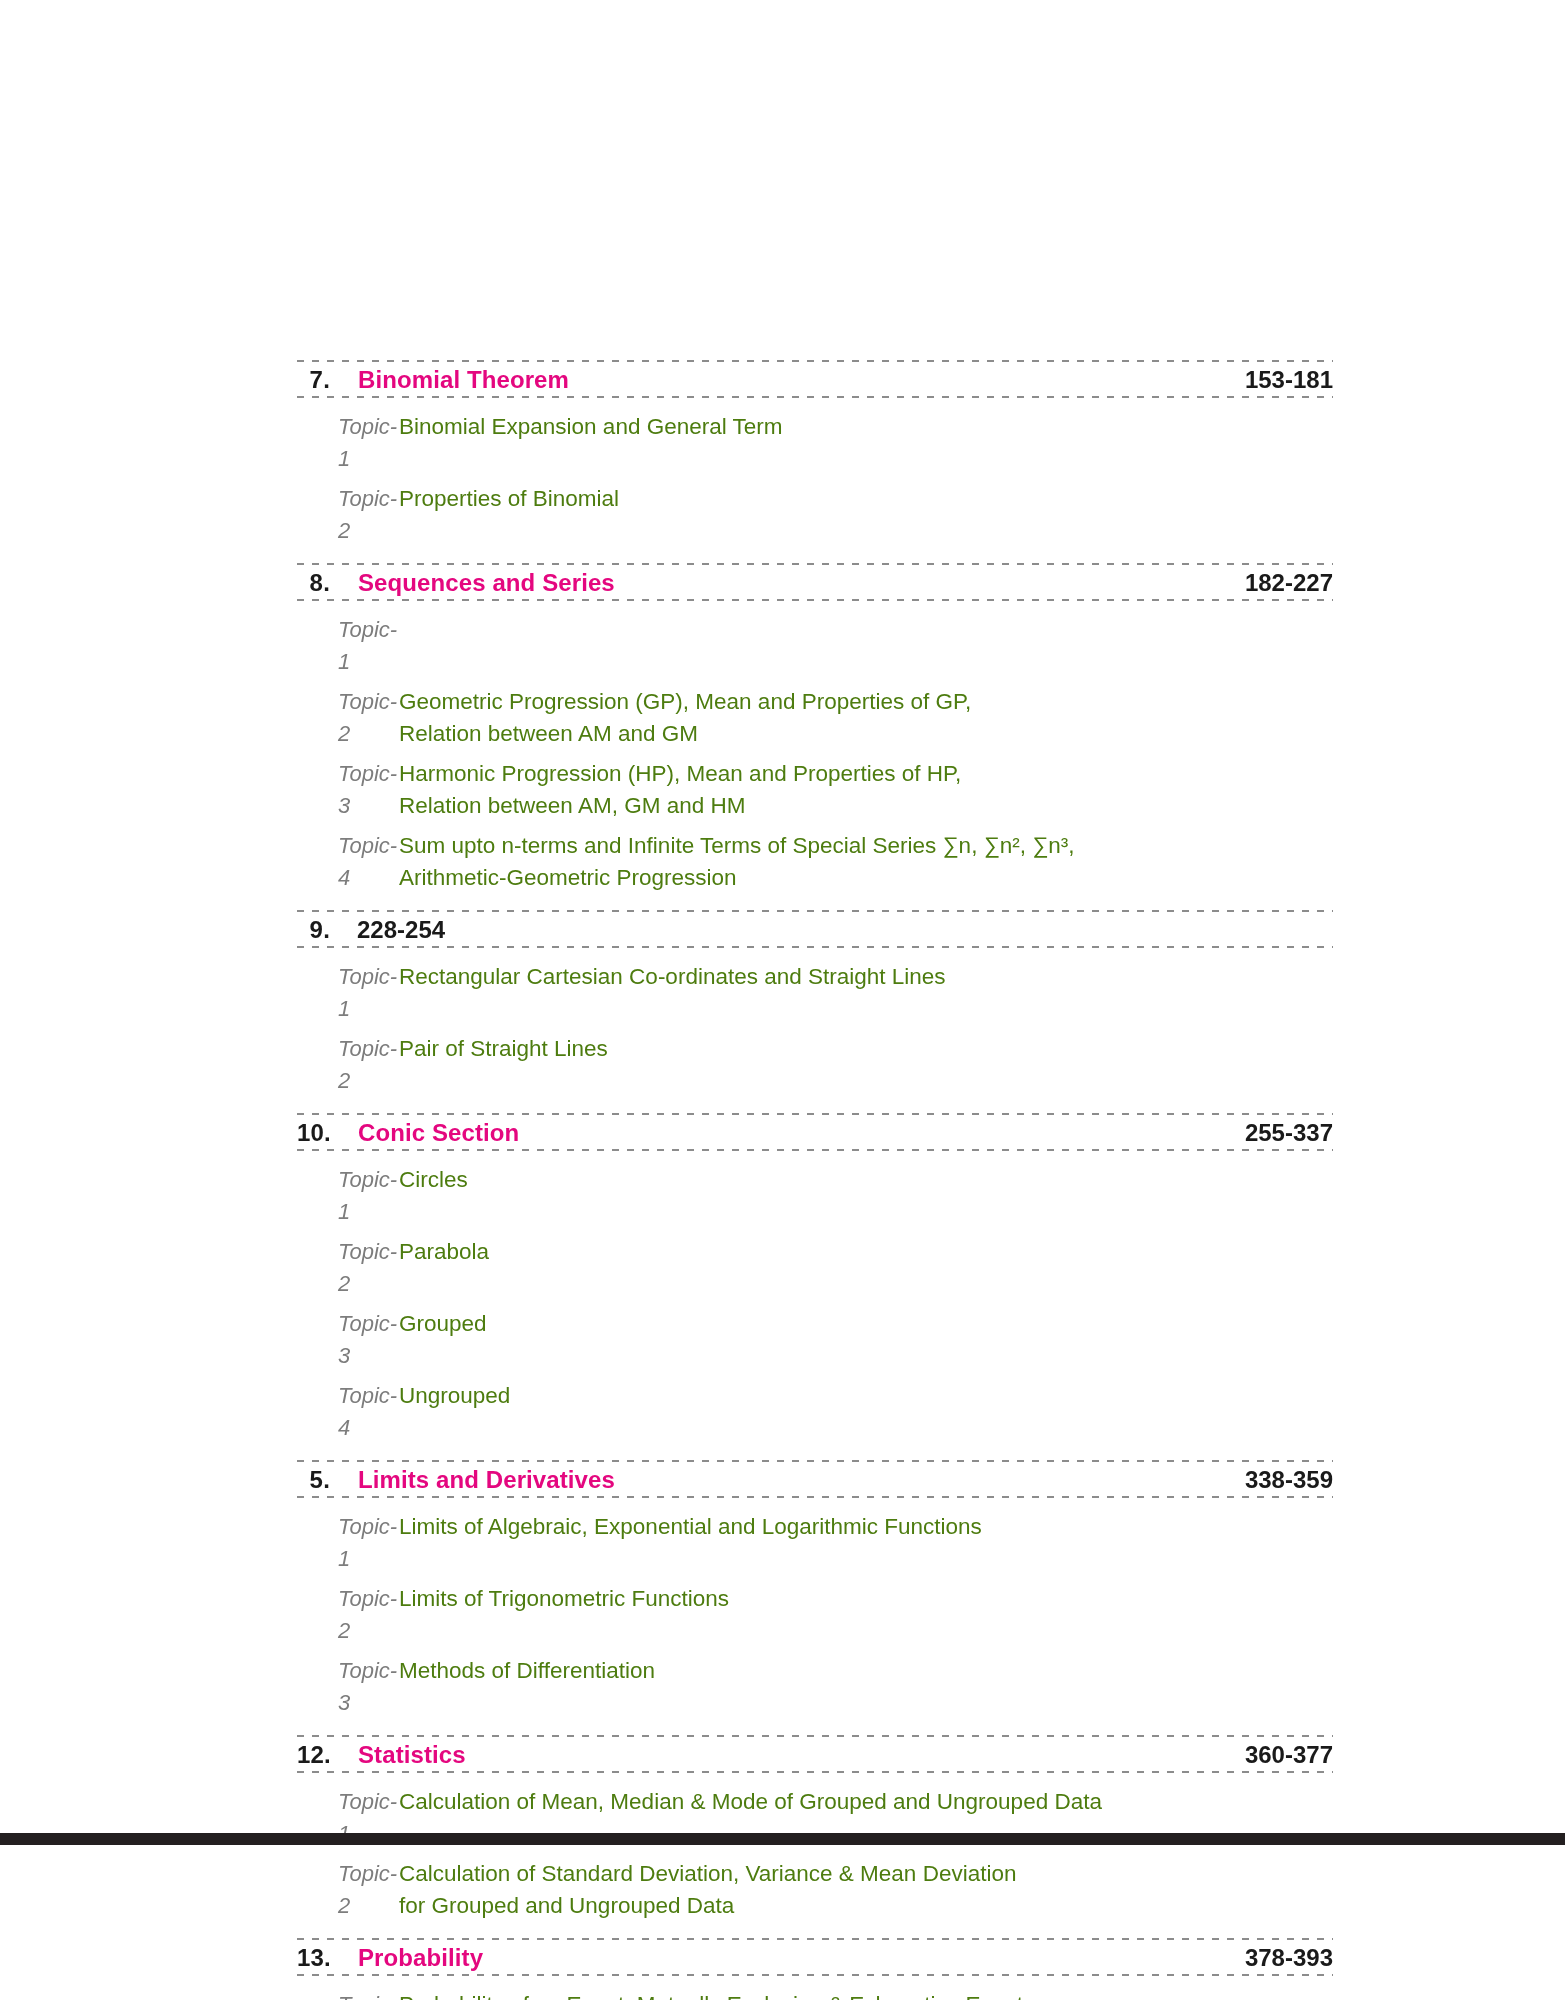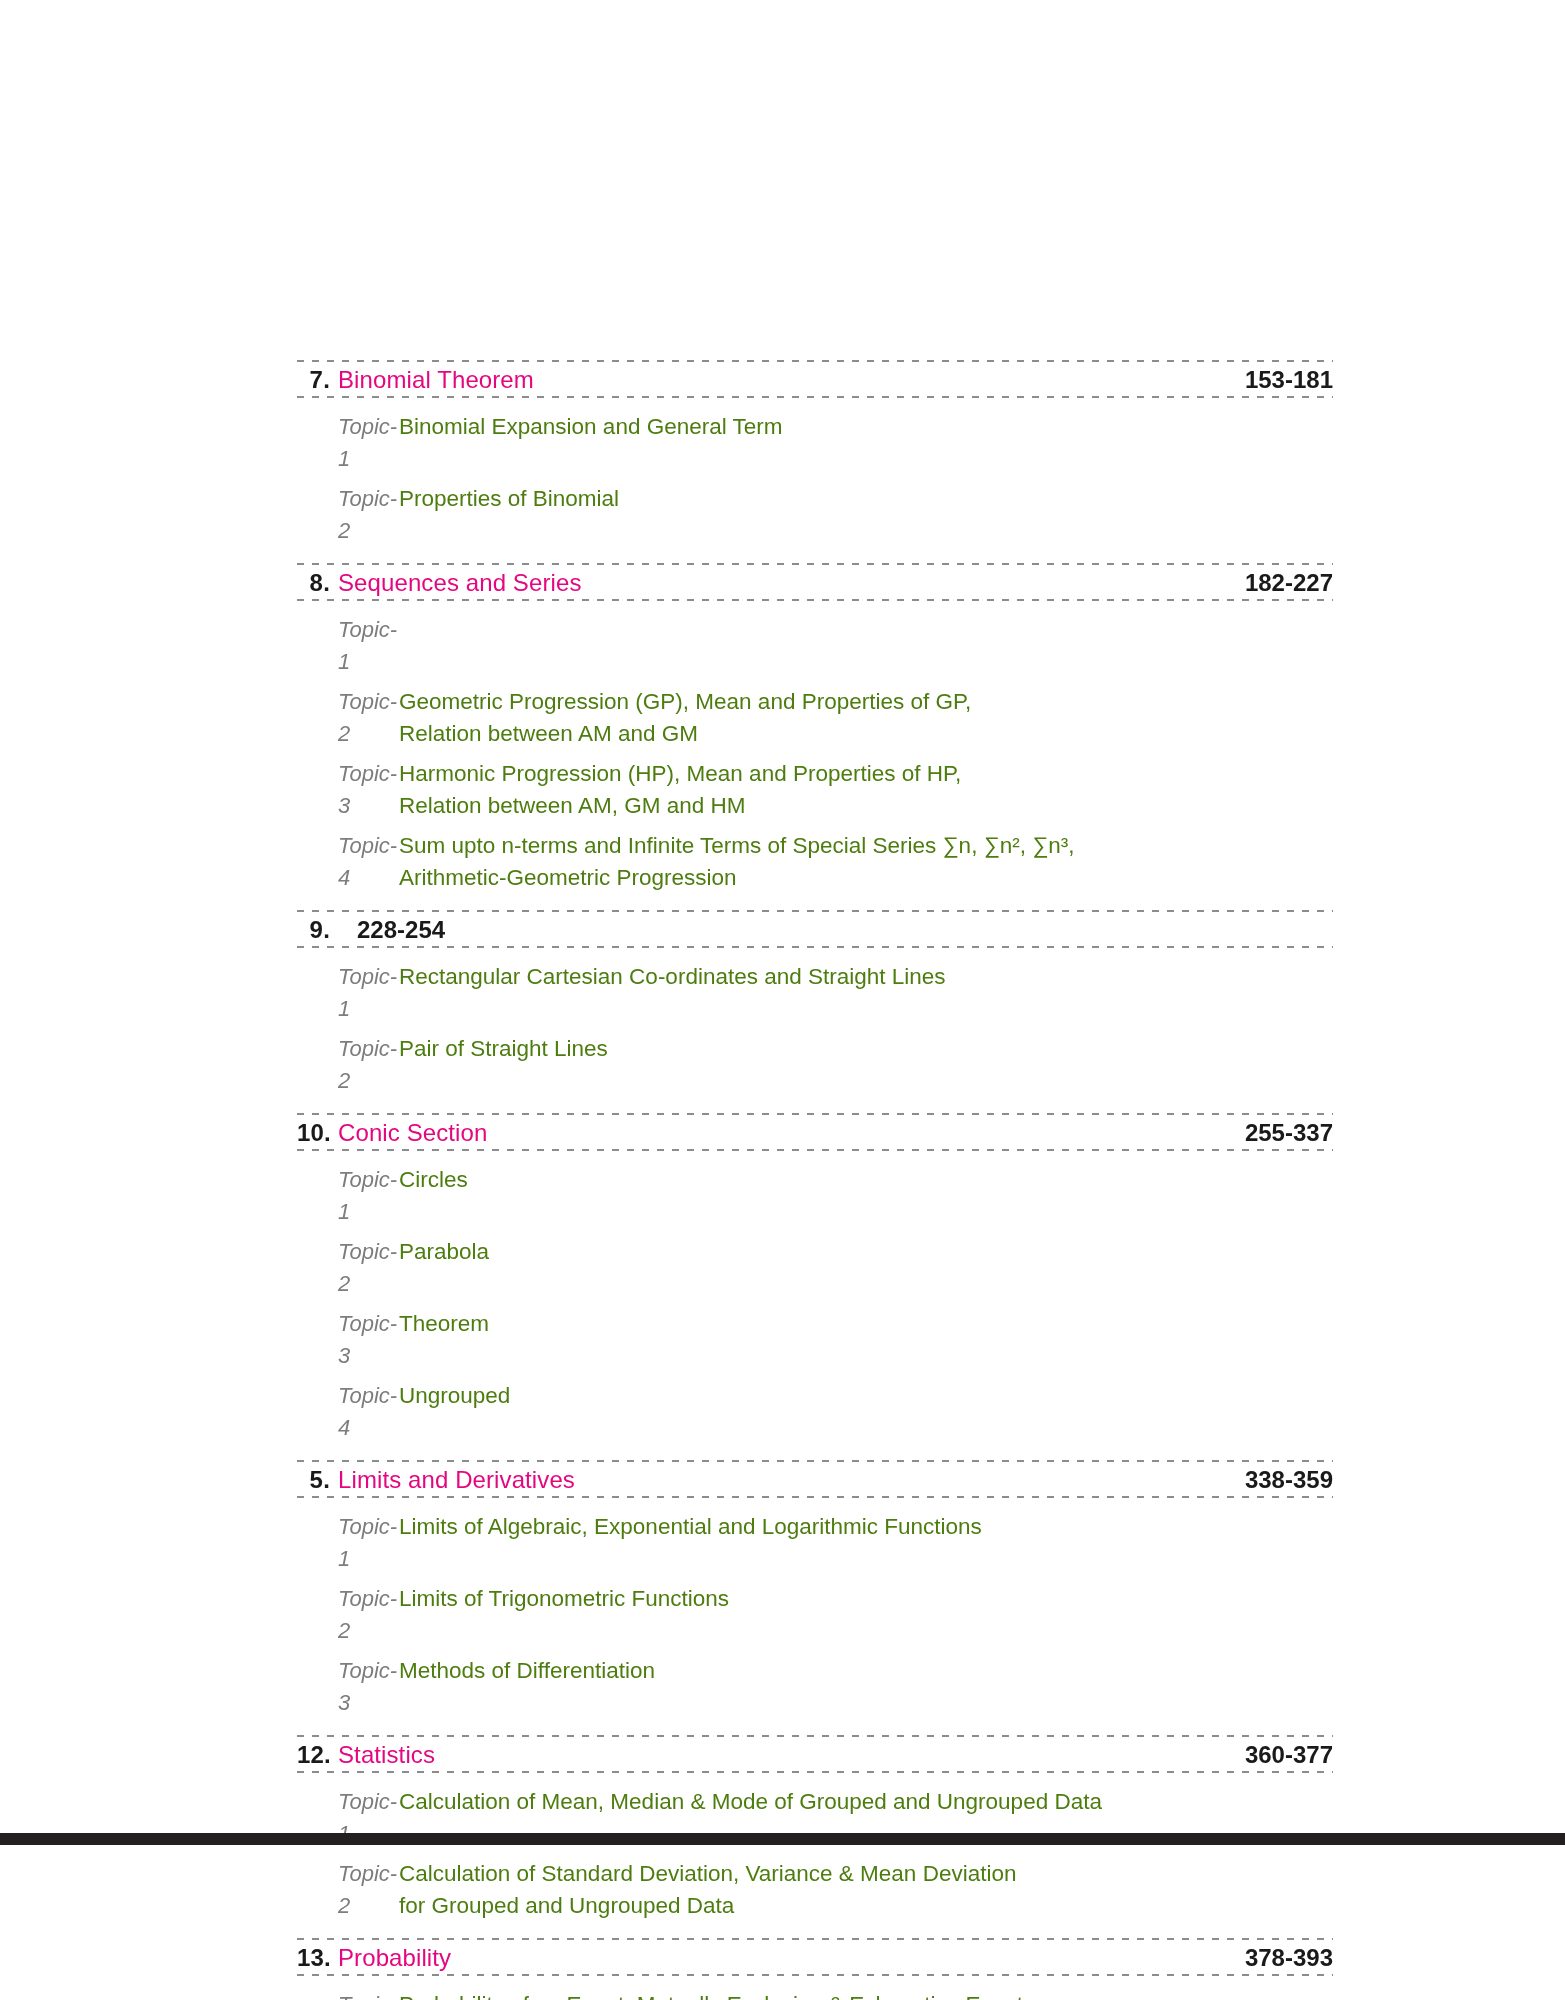--- a/index.html
+++ b/index.html
@@ -37,24 +37,25 @@
     flex: 0 0 33px;
     text-align: right;
     font-weight: bold;
     font-size: 24px;
     color: #1a1a1a;
     letter-spacing: 0.2px;
   }
   .ch-title {
     flex: 1 1 auto;
     padding-left: 8px;
-    font-weight: normal;
+    font-weight: bold;
     font-size: 24px;
     color: var(--accent, #e4077f);
     letter-spacing: 0.1px;
+    margin-left: 20px;
   }
   .ch-pages {
     flex: 0 0 auto;
     font-weight: bold;
     font-size: 24px;
     color: #1a1a1a;
     margin-left: 27px;
   }
   .topics {
     padding: 9px 0 16px 41px;
@@ -180,21 +181,21 @@
     <span class="topic-text">Circles</span>
   </div>
 
   <div class="topic">
     <span class="topic-label">Topic-2</span>
     <span class="topic-text">Parabola</span>
   </div>
 
   <div class="topic">
     <span class="topic-label">Topic-3</span>
-    <span class="topic-text">Theorem</span>
+    <span class="topic-text">Grouped</span>
   </div>
 
   <div class="topic">
     <span class="topic-label">Topic-4</span>
     <span class="topic-text">Ungrouped</span>
   </div>
 </div>
   </div>
 
   <div class="chapter">

